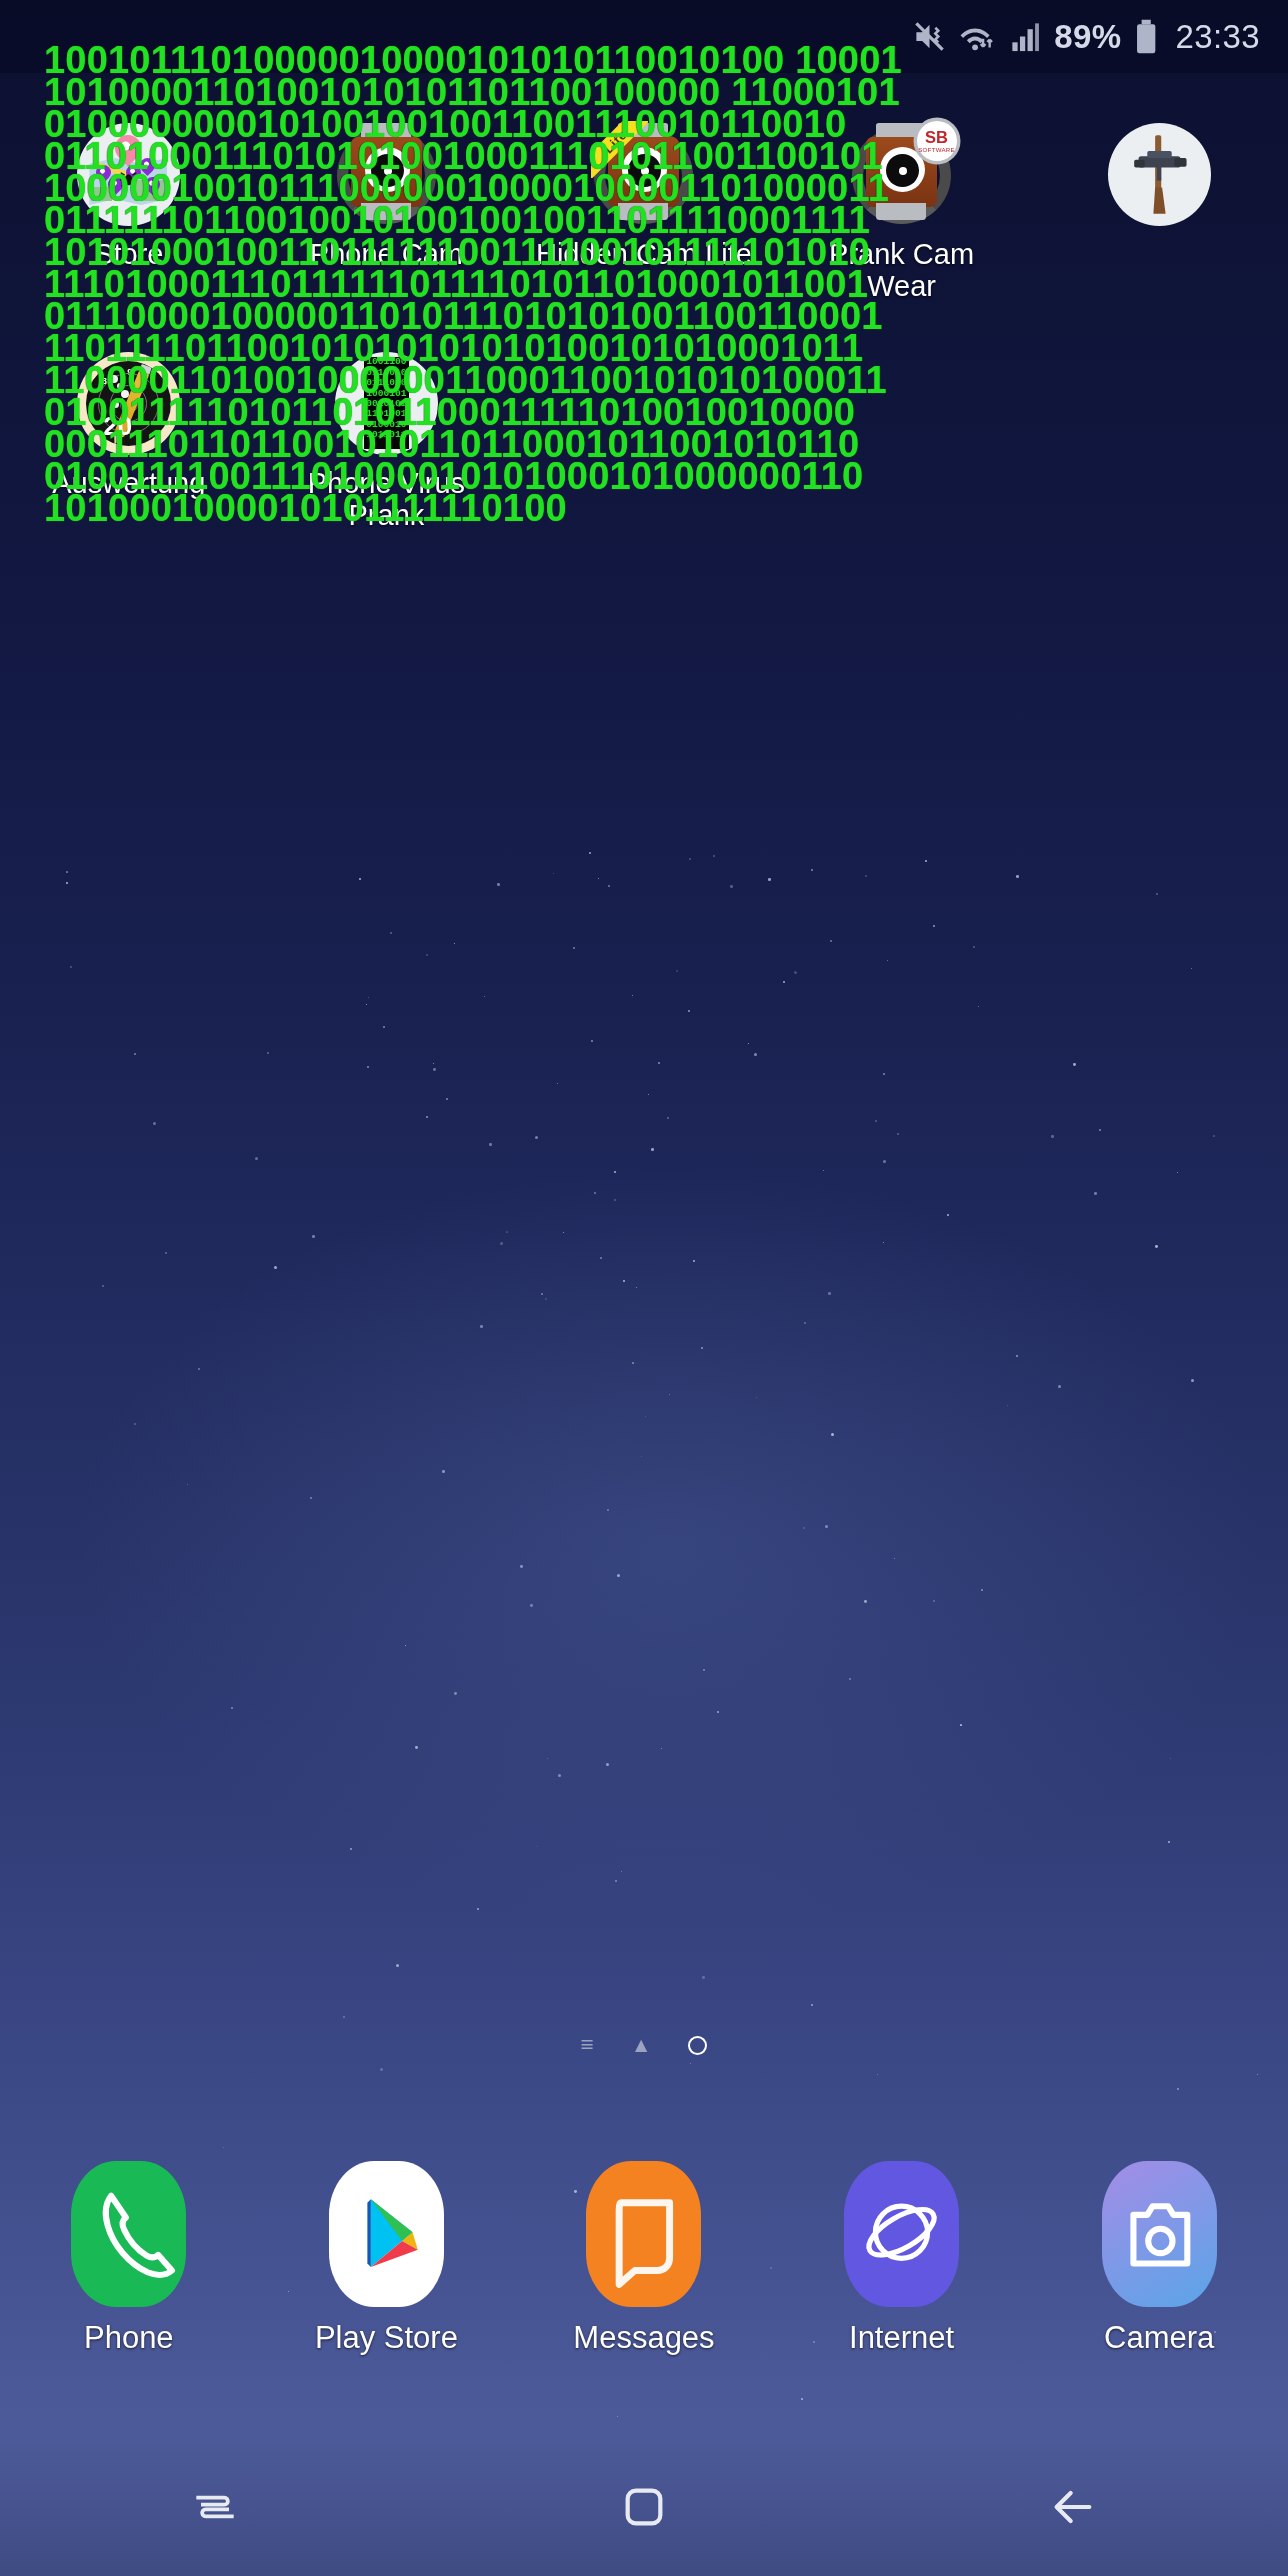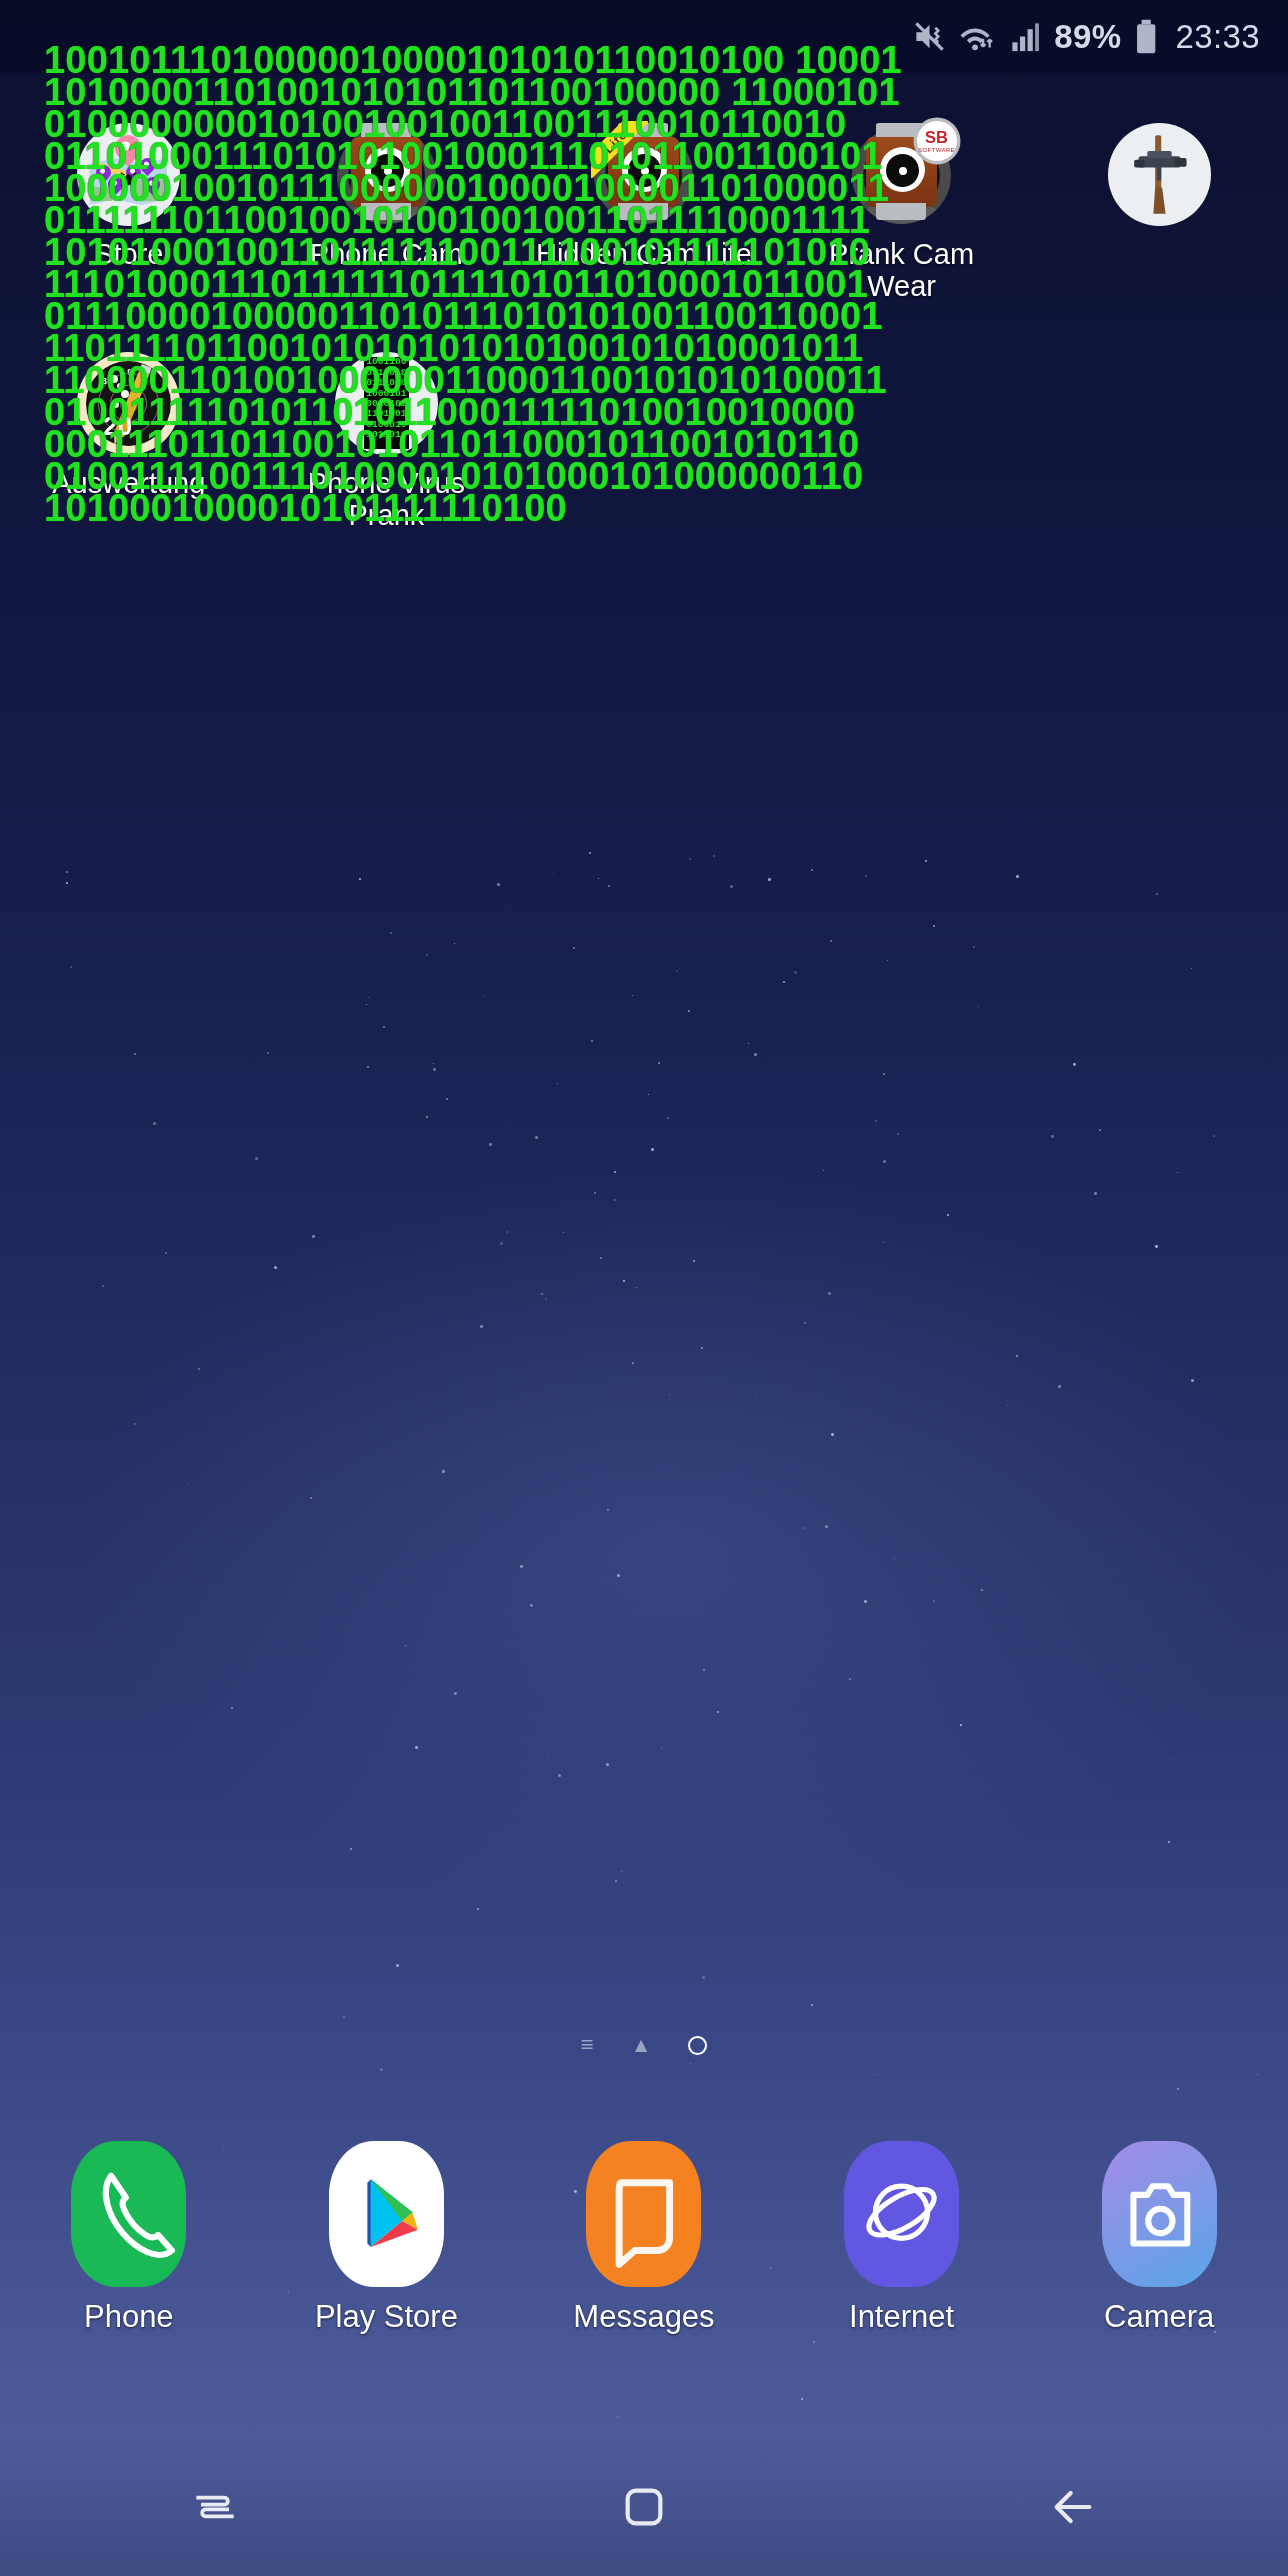--- a/index.html
+++ b/index.html
@@ -171,21 +171,21 @@
     position:absolute; left:0; top:2019px; width:1288px; height:52px;
     display:flex; align-items:center; justify-content:center; gap:37px;
     z-index:5;
   }
   .dot-glyph{ color:#9aa3c0; font-size:22.6px; }
   .dot-circle{ width:19px; height:19px; border:2.6px solid #ffffff; border-radius:50%; }
 
   
   #dock{
     position:absolute; left:0; top:2141px; width:1288px; height:235px;
-    display:flex; z-index:5;
+    display:flex; z-index:5;align-items:center;
   }
   .dockcell{ width:258px; display:flex; flex-direction:column; align-items:center; }
   .dockicon{
     width:115px; height:146px; border-radius:45px/54px;
     position:relative; overflow:hidden;
   }
   .docklabel{
     margin-top:12.2px; color:#fff; font-size:31px;
     text-shadow:0 0.9px 2.6px rgba(0,0,0,.7);
   }

